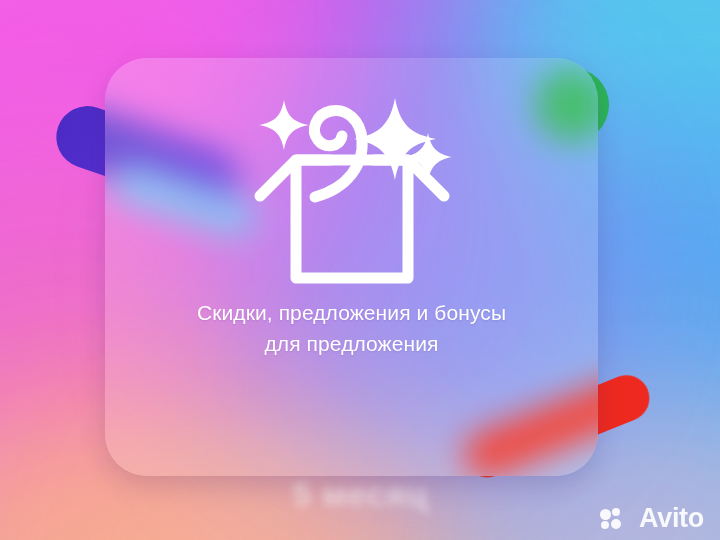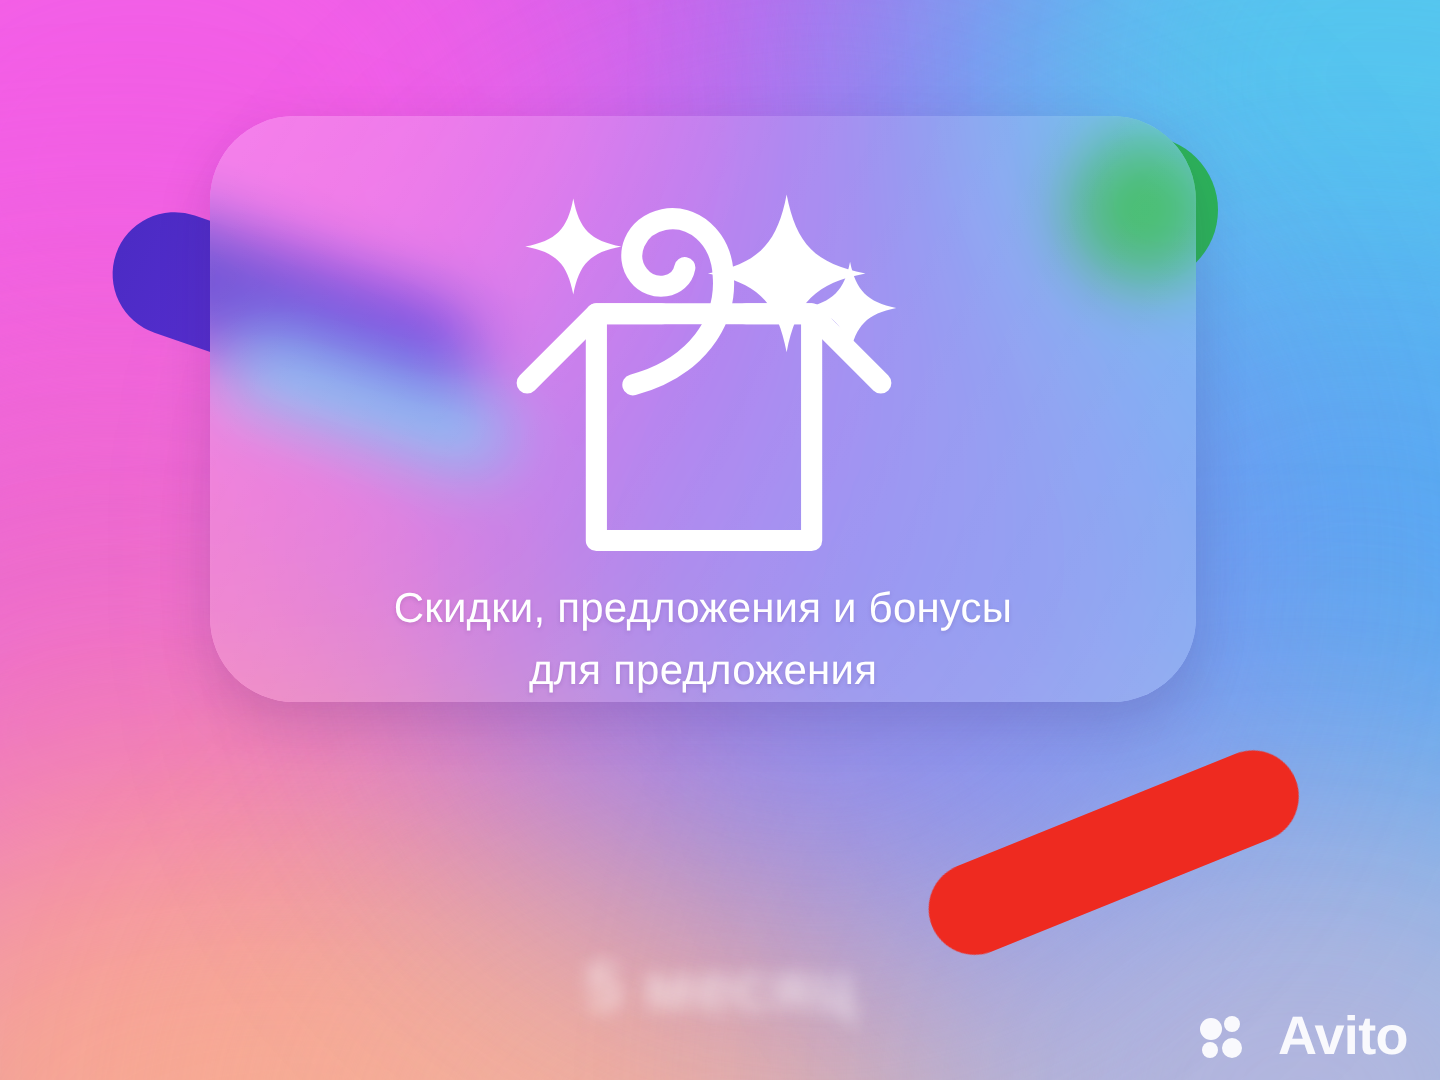--- a/index.html
+++ b/index.html
@@ -98,21 +98,21 @@
     font-weight: bold;
     letter-spacing: .5px;
     color: rgba(255,255,255,.55);
     filter: blur(4.5px);
   }
 
   
   .glass {
     position: absolute;
     left: 105px; top: 58px;
-    width: 493px; height: 293px;
+    width: 493px; height: 418px;
     border-radius: 42px;
     background: rgba(255,255,255,.16);
     backdrop-filter: blur(17px) saturate(118%);
     -webkit-backdrop-filter: blur(17px) saturate(118%);
     box-shadow: 0 10px 26px rgba(60,30,90,.17),
                 inset 0 0 0 1px rgba(255,255,255,.13);
     overflow: hidden;
   }
   
   .glass-inner {

